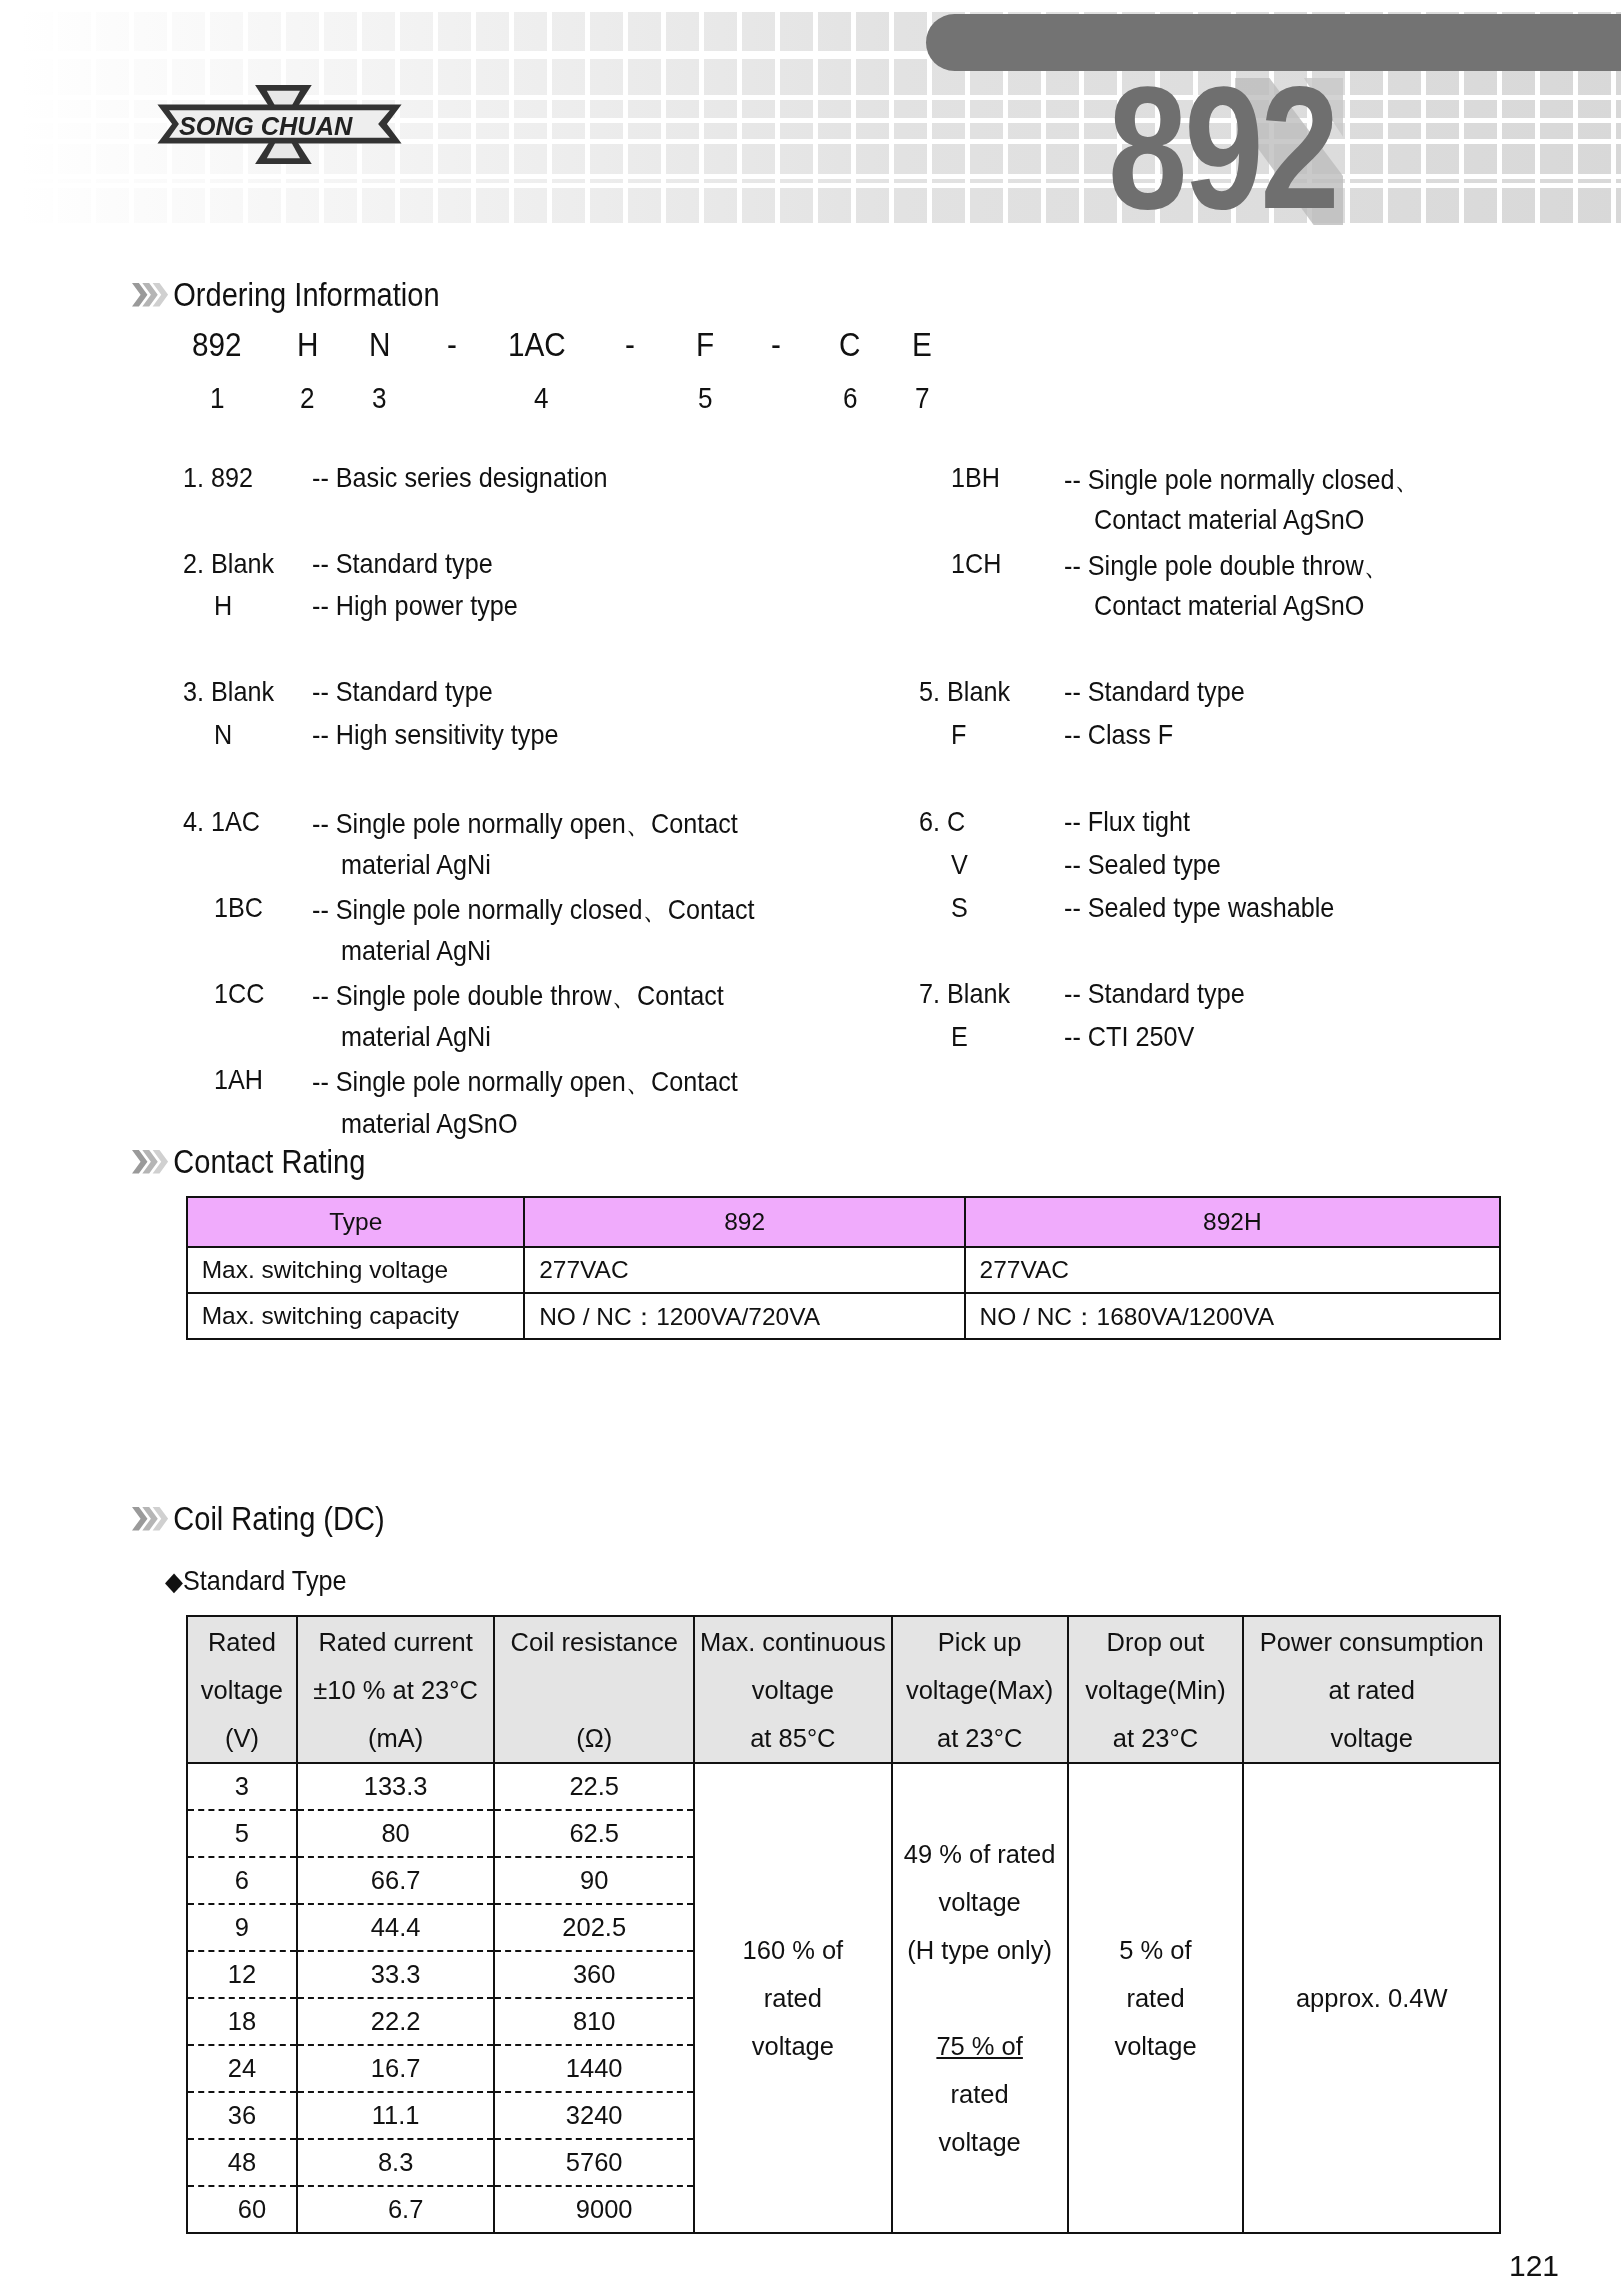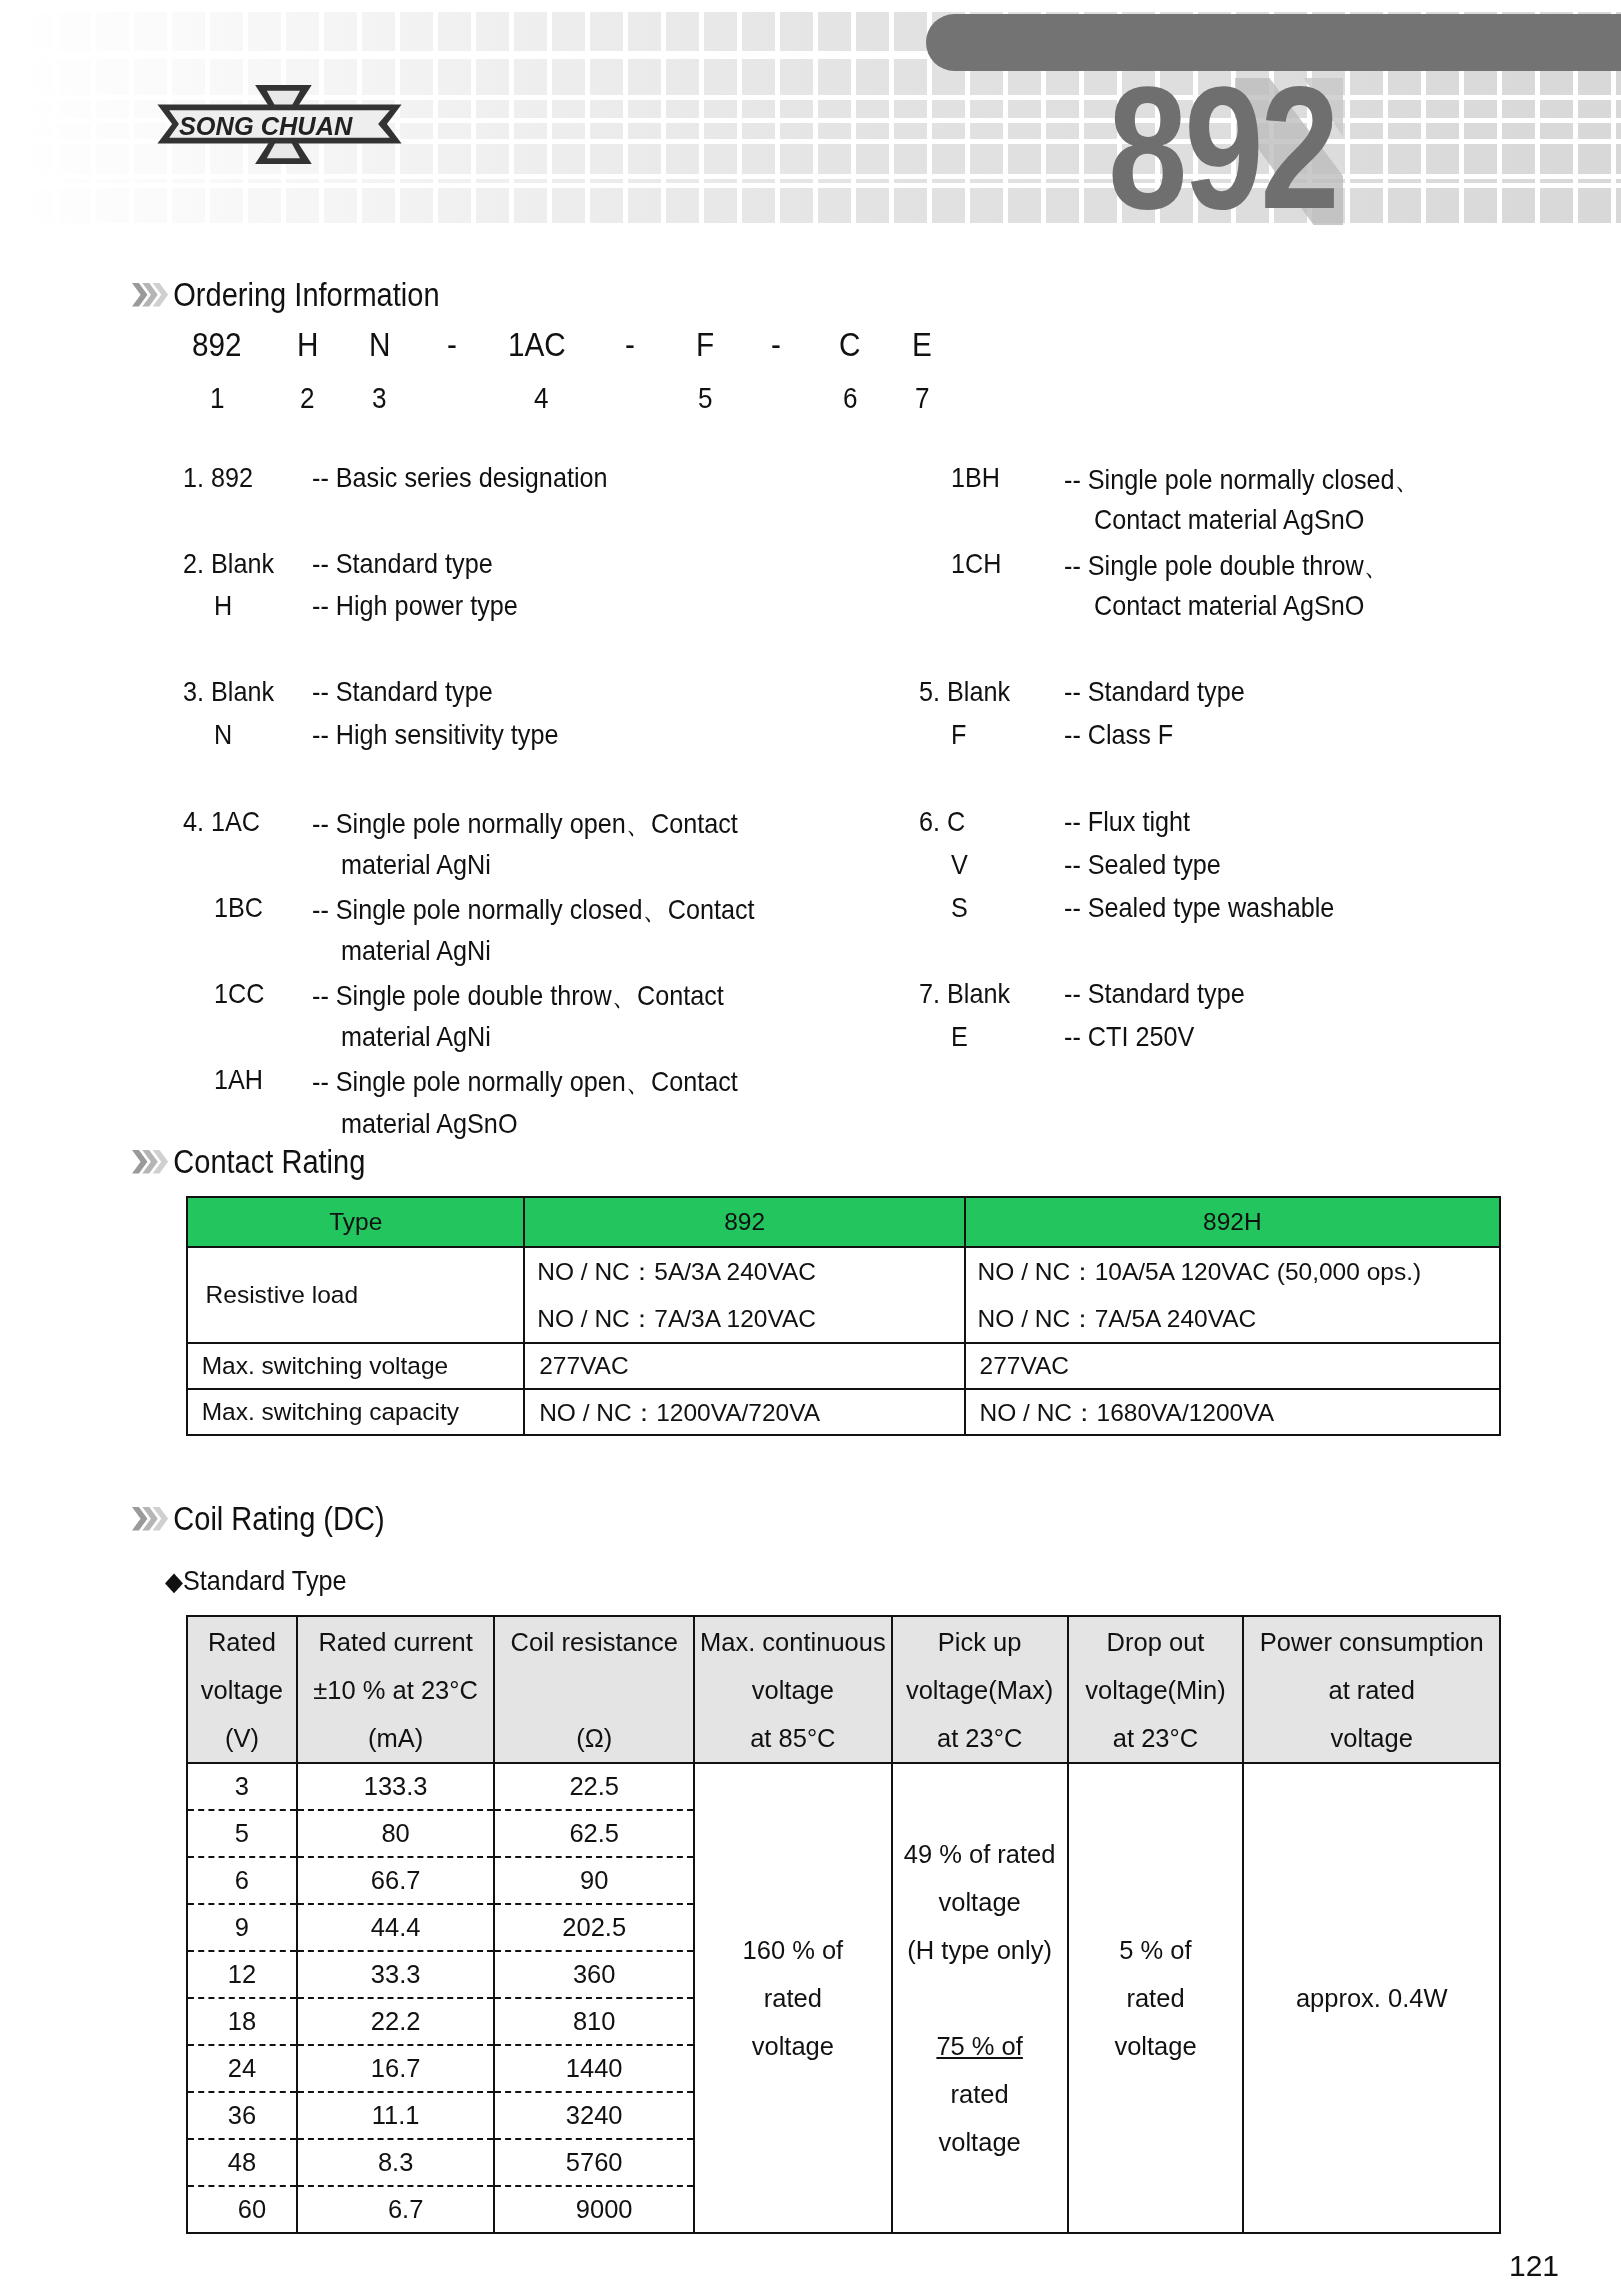--- a/index.html
+++ b/index.html
@@ -35,21 +35,21 @@
   
   .code { position:absolute; font-size:33px; transform:scaleX(0.9); transform-origin:left top; }
   .idx  { position:absolute; font-size:29px; transform:scaleX(0.9); transform-origin:left top; }
 
   .opt { position:absolute; font-size:27.4px; white-space:nowrap; transform:scaleX(0.92); transform-origin:left top; }
 
   
   table { border-collapse:collapse; position:absolute; }
   .ct { left:186px; top:1196px; width:1315px; font-size:24.5px; }
   .ct td, .ct th { border:2.9px solid #111; padding:0; font-weight:normal; text-align:left; }
-  .ct th { background:#22c55e; text-align:center; height:48px; }
+  .ct th { background:#f0abfc; text-align:center; height:48px; }
   .ct .row { height:46px; }
   .ct td .in { padding-left:13.7px; }
   .ct .sub { height:47px; display:flex; align-items:center; padding-left:11.8px; }
 
   
   .coil { left:186px; top:1615px; width:1315px; font-size:25.5px; }
   .coil td, .coil th { border-left:2.9px solid #111; border-right:2.9px solid #111; padding:0; font-weight:normal; text-align:center; }
   .coil thead th { background:#e4e4e4; border-top:2.9px solid #111; border-bottom:2.9px solid #111; line-height:48px; height:145px; }
   .coil tbody td { height:45px; }
   .coil tbody tr + tr td.dash { border-top:2.9px dashed #111; }
@@ -187,33 +187,20 @@
       <col style="width:536px">
     </colgroup>
   <thead>
     <tr>
       <th>Type</th>
       <th>892</th>
       <th>892H</th>
     </tr>
   </thead>
   <tbody>
-    <tr>
-      <td>
-          <div class="in" style="padding-left:17.6px">Resistive load</div>
-        </td>
-      <td>
-        <div class="sub">NO / NC：5A/3A 240VAC</div>
-        <div class="sub">NO / NC：7A/3A 120VAC</div>
-      </td>
-      <td>
-        <div class="sub">NO / NC：10A/5A 120VAC (50,000 ops.)</div>
-        <div class="sub">NO / NC：7A/5A 240VAC</div>
-      </td>
-    </tr>
     <tr class="row">
       <td>
           <div class="in">Max. switching voltage</div>
         </td>
       <td>
           <div class="in">277VAC</div>
         </td>
       <td>
           <div class="in">277VAC</div>
         </td>

